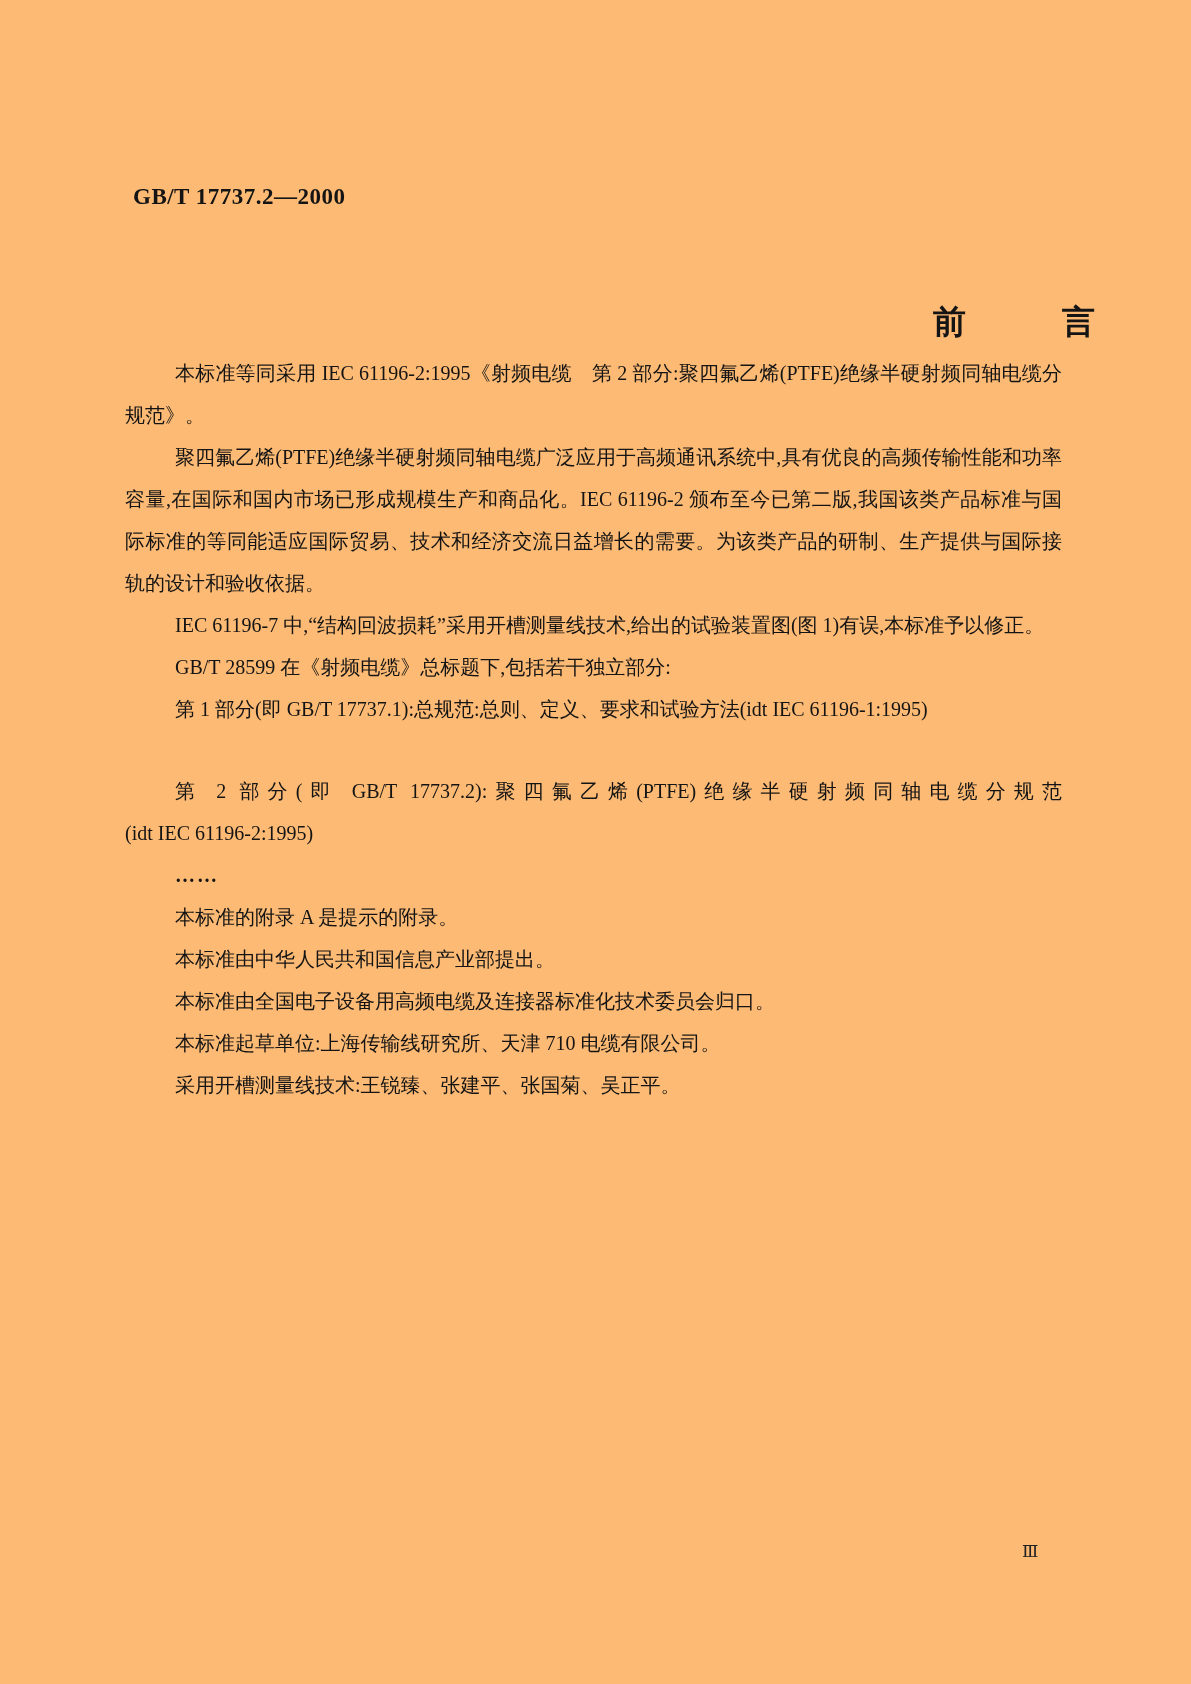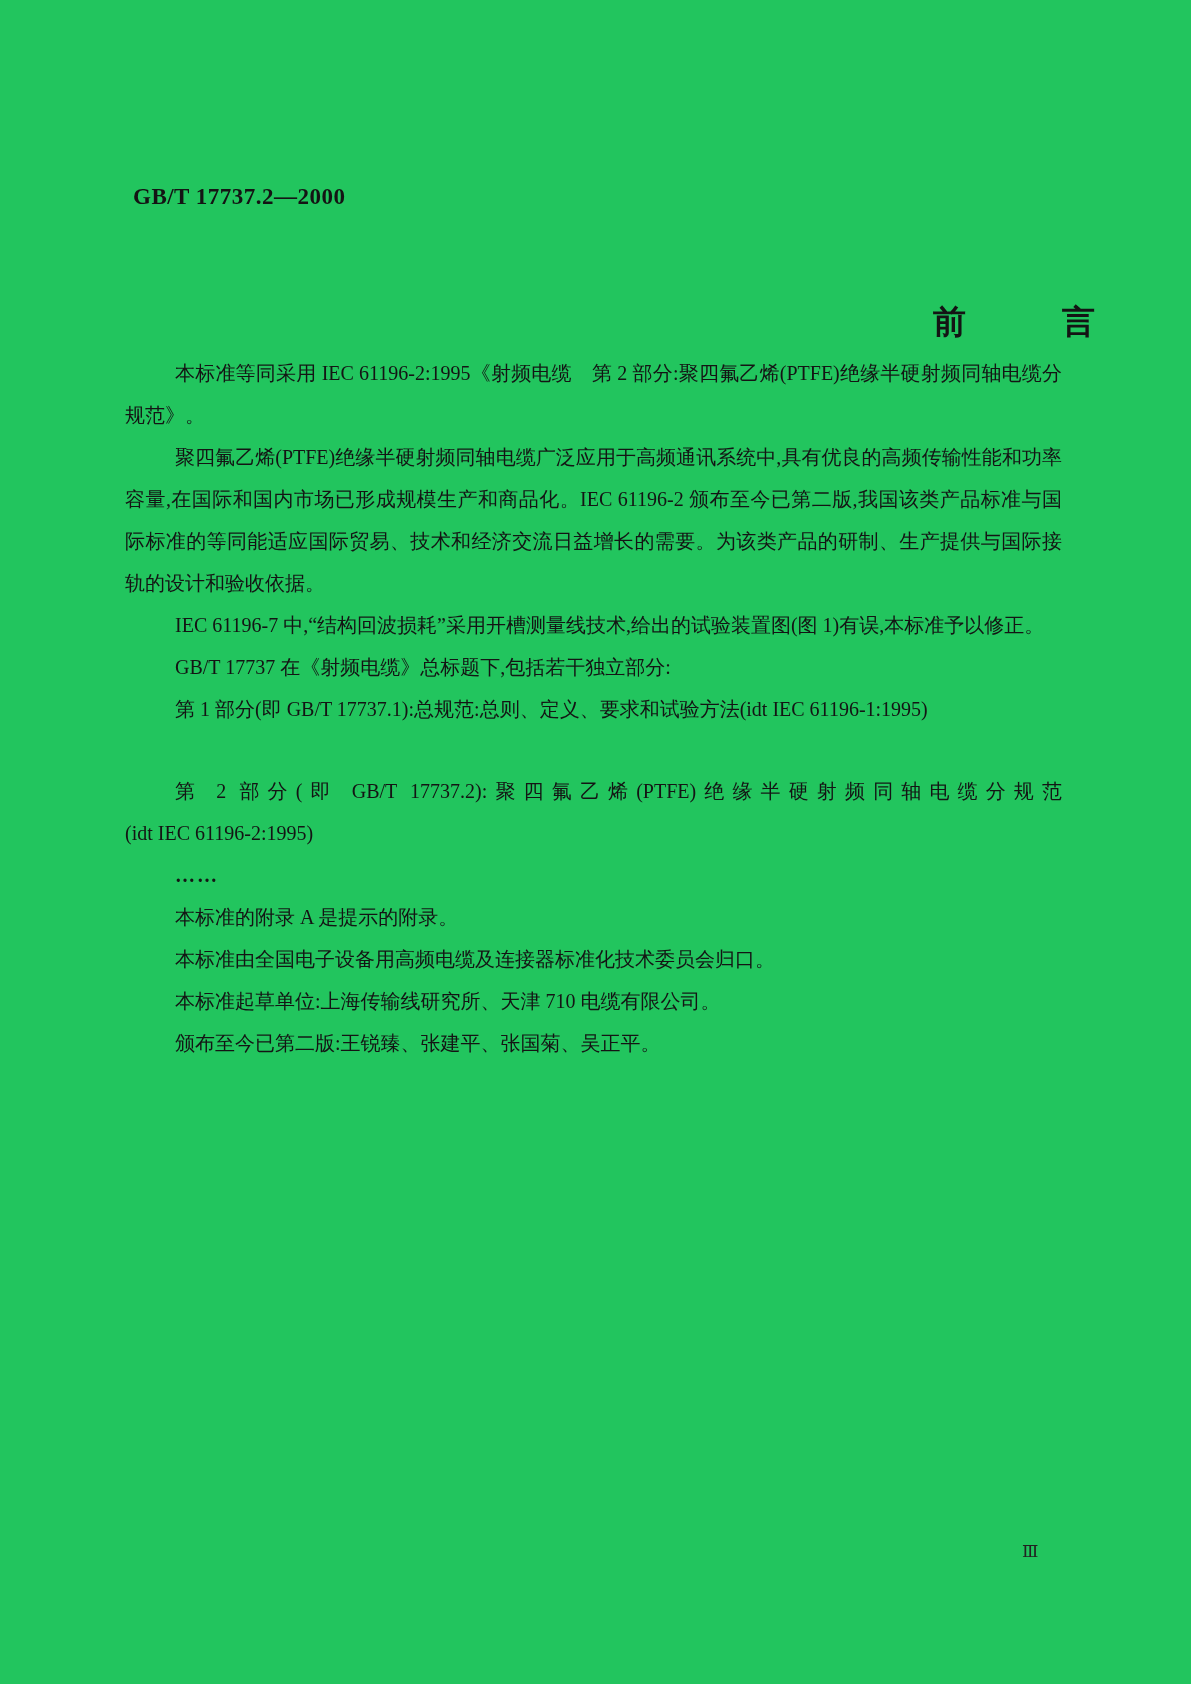--- a/index.html
+++ b/index.html
@@ -8,21 +8,21 @@
     height: 1684px;
     background: #ffffff;
     font-family: "Liberation Serif", "DejaVu Serif", serif;
     color: #141414;
     position: relative;
     overflow: hidden;
   }
   .page {
     position: absolute;
     inset: 0;
-    background: #22c55e;
+    background: #fdba74;
   }
   .std-number {
     position: absolute;
     left: 133px;
     top: 184px;
     font-size: 23px;
     font-weight: bold;
     letter-spacing: 0.5px;
     white-space: nowrap;
   }
@@ -79,26 +79,27 @@
 <div class="page">
 
   <div class="std-number">GB/T 17737.2—2000</div>
 
   <h1 class="doc-title">前言</h1>
 
   <div class="content">
     <p>本标准等同采用 IEC 61196-2:1995《射频电缆　第 2 部分:聚四氟乙烯(PTFE)绝缘半硬射频同轴电缆分规范》。</p>
     <p>聚四氟乙烯(PTFE)绝缘半硬射频同轴电缆广泛应用于高频通讯系统中,具有优良的高频传输性能和功率容量,在国际和国内市场已形成规模生产和商品化。IEC 61196-2 颁布至今已第二版,我国该类产品标准与国际标准的等同能适应国际贸易、技术和经济交流日益增长的需要。为该类产品的研制、生产提供与国际接轨的设计和验收依据。</p>
     <p>IEC 61196-7 中,“结构回波损耗”采用开槽测量线技术,给出的试验装置图(图 1)有误,本标准予以修正。</p>
-    <p>GB/T 17737 在《射频电缆》总标题下,包括若干独立部分:</p>
+    <p>GB/T 28599 在《射频电缆》总标题下,包括若干独立部分:</p>
     <p>第 1 部分(即 GB/T 17737.1):总规范:总则、定义、要求和试验方法(idt IEC 61196-1:1995)</p>
     <p class="justify-last">第 2 部分(即 GB/T 17737.2):聚四氟乙烯(PTFE)绝缘半硬射频同轴电缆分规范</p>
     <p class="no-indent">(idt IEC 61196-2:1995)</p>
     <p class="ellipsis-line">……</p>
     <p>本标准的附录 A 是提示的附录。</p>
+    <p>本标准由中华人民共和国信息产业部提出。</p>
     <p>本标准由全国电子设备用高频电缆及连接器标准化技术委员会归口。</p>
     <p>本标准起草单位:上海传输线研究所、天津 710 电缆有限公司。</p>
-    <p>颁布至今已第二版:王锐臻、张建平、张国菊、吴正平。</p>
+    <p>采用开槽测量线技术:王锐臻、张建平、张国菊、吴正平。</p>
   </div>
 
   <div class="page-number">Ⅲ</div>
 
 </div>
 
 </body></html>

